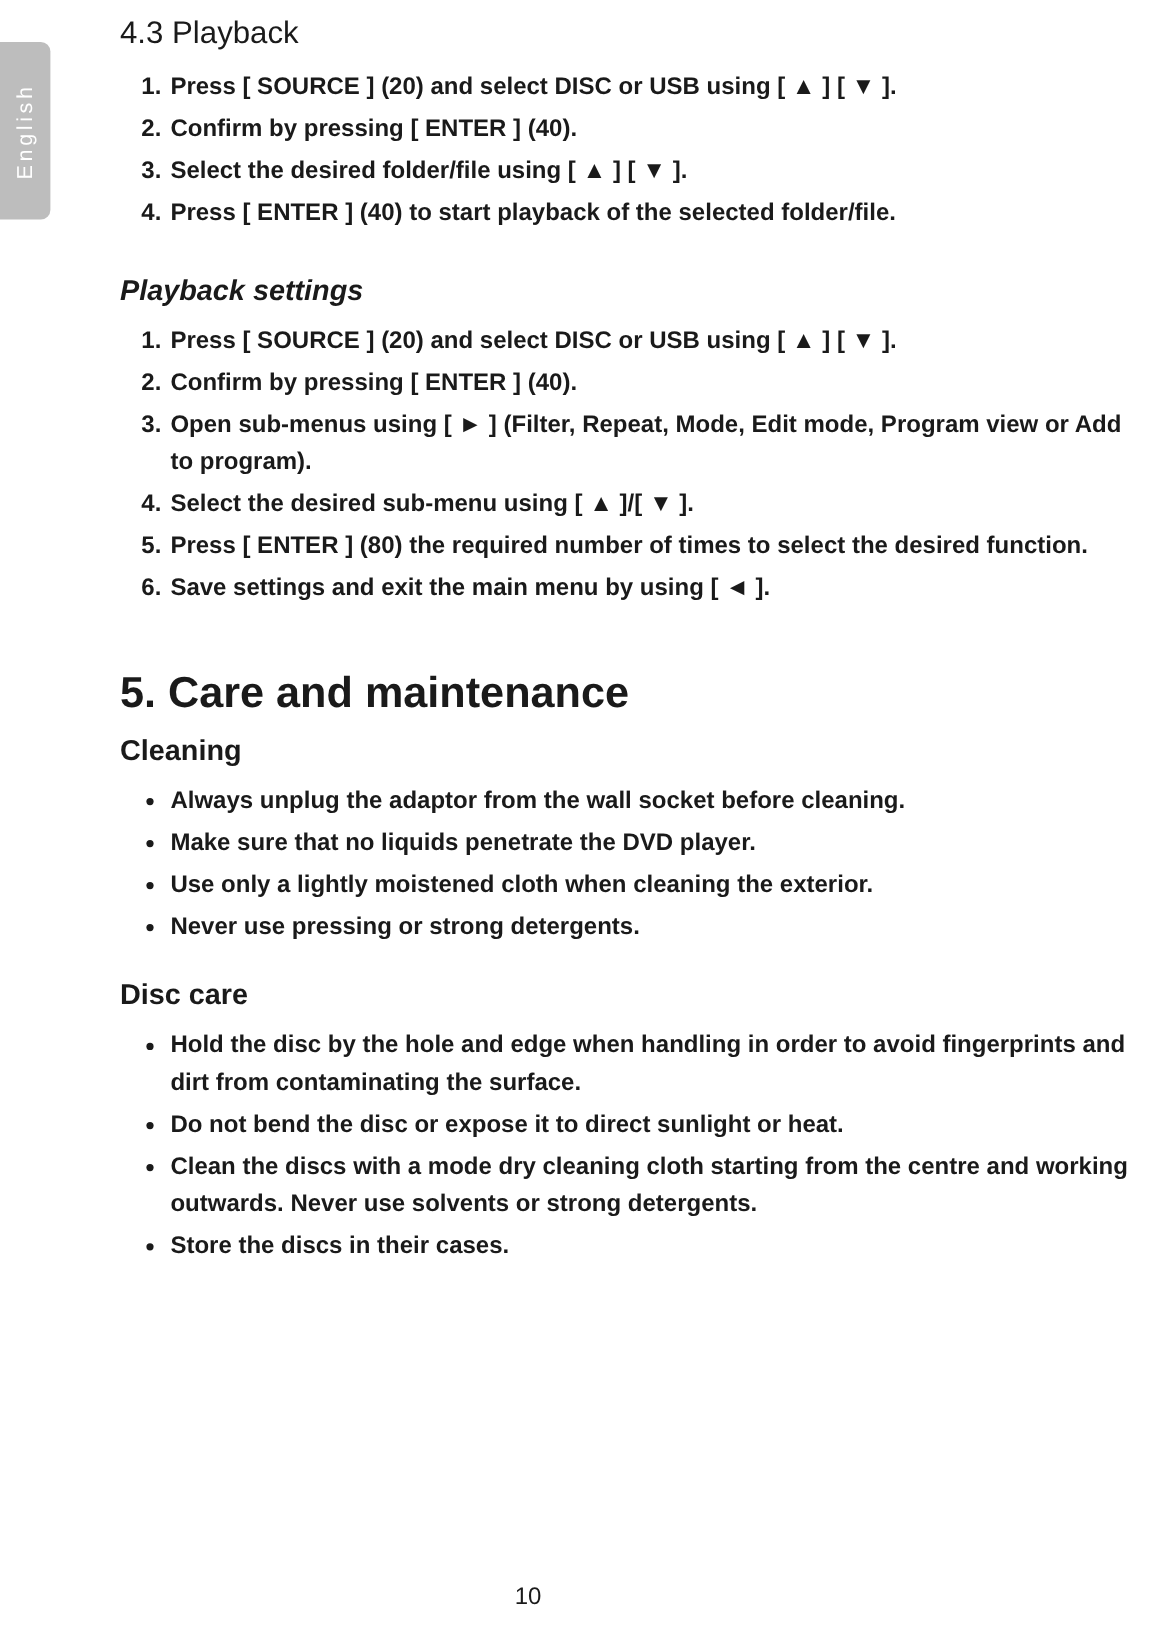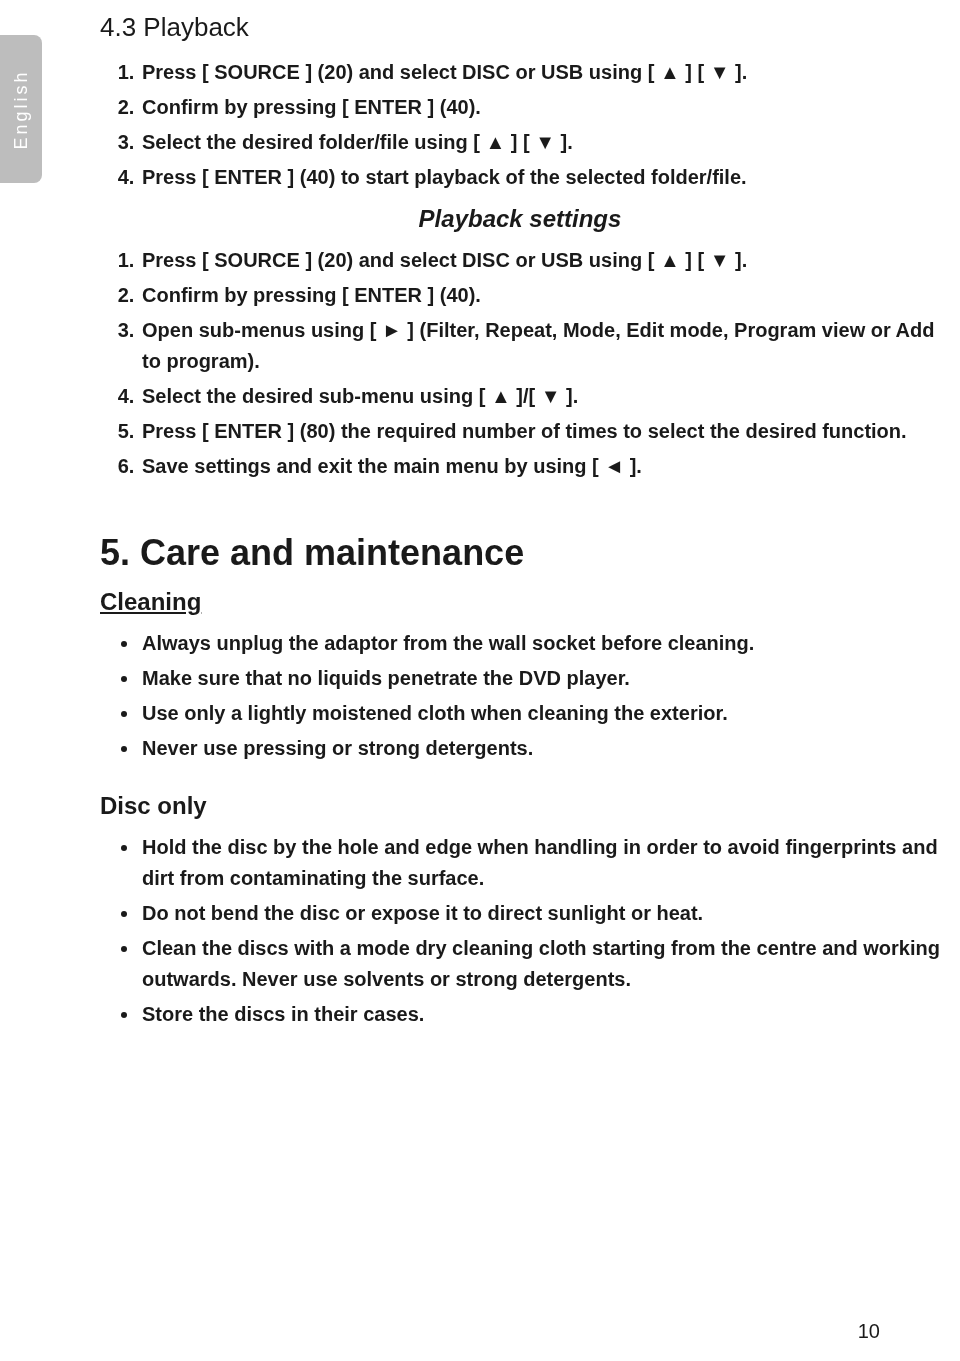--- a/index.html
+++ b/index.html
@@ -48,23 +48,22 @@
   h1.chapter-title {
     font-size: 36px;
     font-weight: 700;
     margin-top: 50px;
     margin-bottom: 14px;
   }
   h3.subsection {
     font-size: 24px;
     font-weight: 700;
     font-style: italic;
-    margin-top: 12px;
+    margin-top: 36px;
     margin-bottom: 12px;
-    text-align: center;
   }
   h3.subhead {
     font-size: 24px;
     font-weight: 700;
     margin-top: 28px;
     margin-bottom: 12px;
   }
   ol, ul {
     padding-left: 40px;
     font-size: 20px;
@@ -74,21 +73,21 @@
   ol li, ul li {
     margin-bottom: 4px;
     padding-left: 2px;
   }
   ul { list-style-type: disc; }
   .page-number {
     position: absolute;
     bottom: 18px;
     left: 0;
     width: 880px;
-    text-align: right;
+    text-align: center;
     font-size: 20px;
     color: #1a1a1a;
   }
 </style>
 </head>
 <body>
 
 <div class="lang-tab">
   <span>English</span>
 </div>
@@ -110,30 +109,30 @@
     <li>Press [ SOURCE ] (20) and select DISC or USB using [ ▲ ] [ ▼ ].</li>
     <li>Confirm by pressing [ ENTER ] (40).</li>
     <li>Open sub-menus using [ ► ] (Filter, Repeat, Mode, Edit mode, Program view or Add to program).</li>
     <li>Select the desired sub-menu using [ ▲ ]/[ ▼ ].</li>
     <li>Press [ ENTER ] (80) the required number of times to select the desired function.</li>
     <li>Save settings and exit the main menu by using [ ◄ ].</li>
   </ol>
 
   <h1 class="chapter-title">5. Care and maintenance</h1>
 
-  <h3 class="subhead" style="margin-top:6px;text-decoration:underline;">Cleaning</h3>
+  <h3 class="subhead" style="margin-top:6px;">Cleaning</h3>
 
   <ul>
     <li>Always unplug the adaptor from the wall socket before cleaning.</li>
     <li>Make sure that no liquids penetrate the DVD player.</li>
     <li>Use only a lightly moistened cloth when cleaning the exterior.</li>
     <li>Never use pressing or strong detergents.</li>
   </ul>
 
-  <h3 class="subhead">Disc only</h3>
+  <h3 class="subhead">Disc care</h3>
 
   <ul>
     <li>Hold the disc by the hole and edge when handling in order to avoid fingerprints and dirt from contaminating the surface.</li>
     <li>Do not bend the disc or expose it to direct sunlight or heat.</li>
     <li>Clean the discs with a mode dry cleaning cloth starting from the centre and working outwards. Never use solvents or strong detergents.</li>
     <li>Store the discs in their cases.</li>
   </ul>
 
 </div>
 

